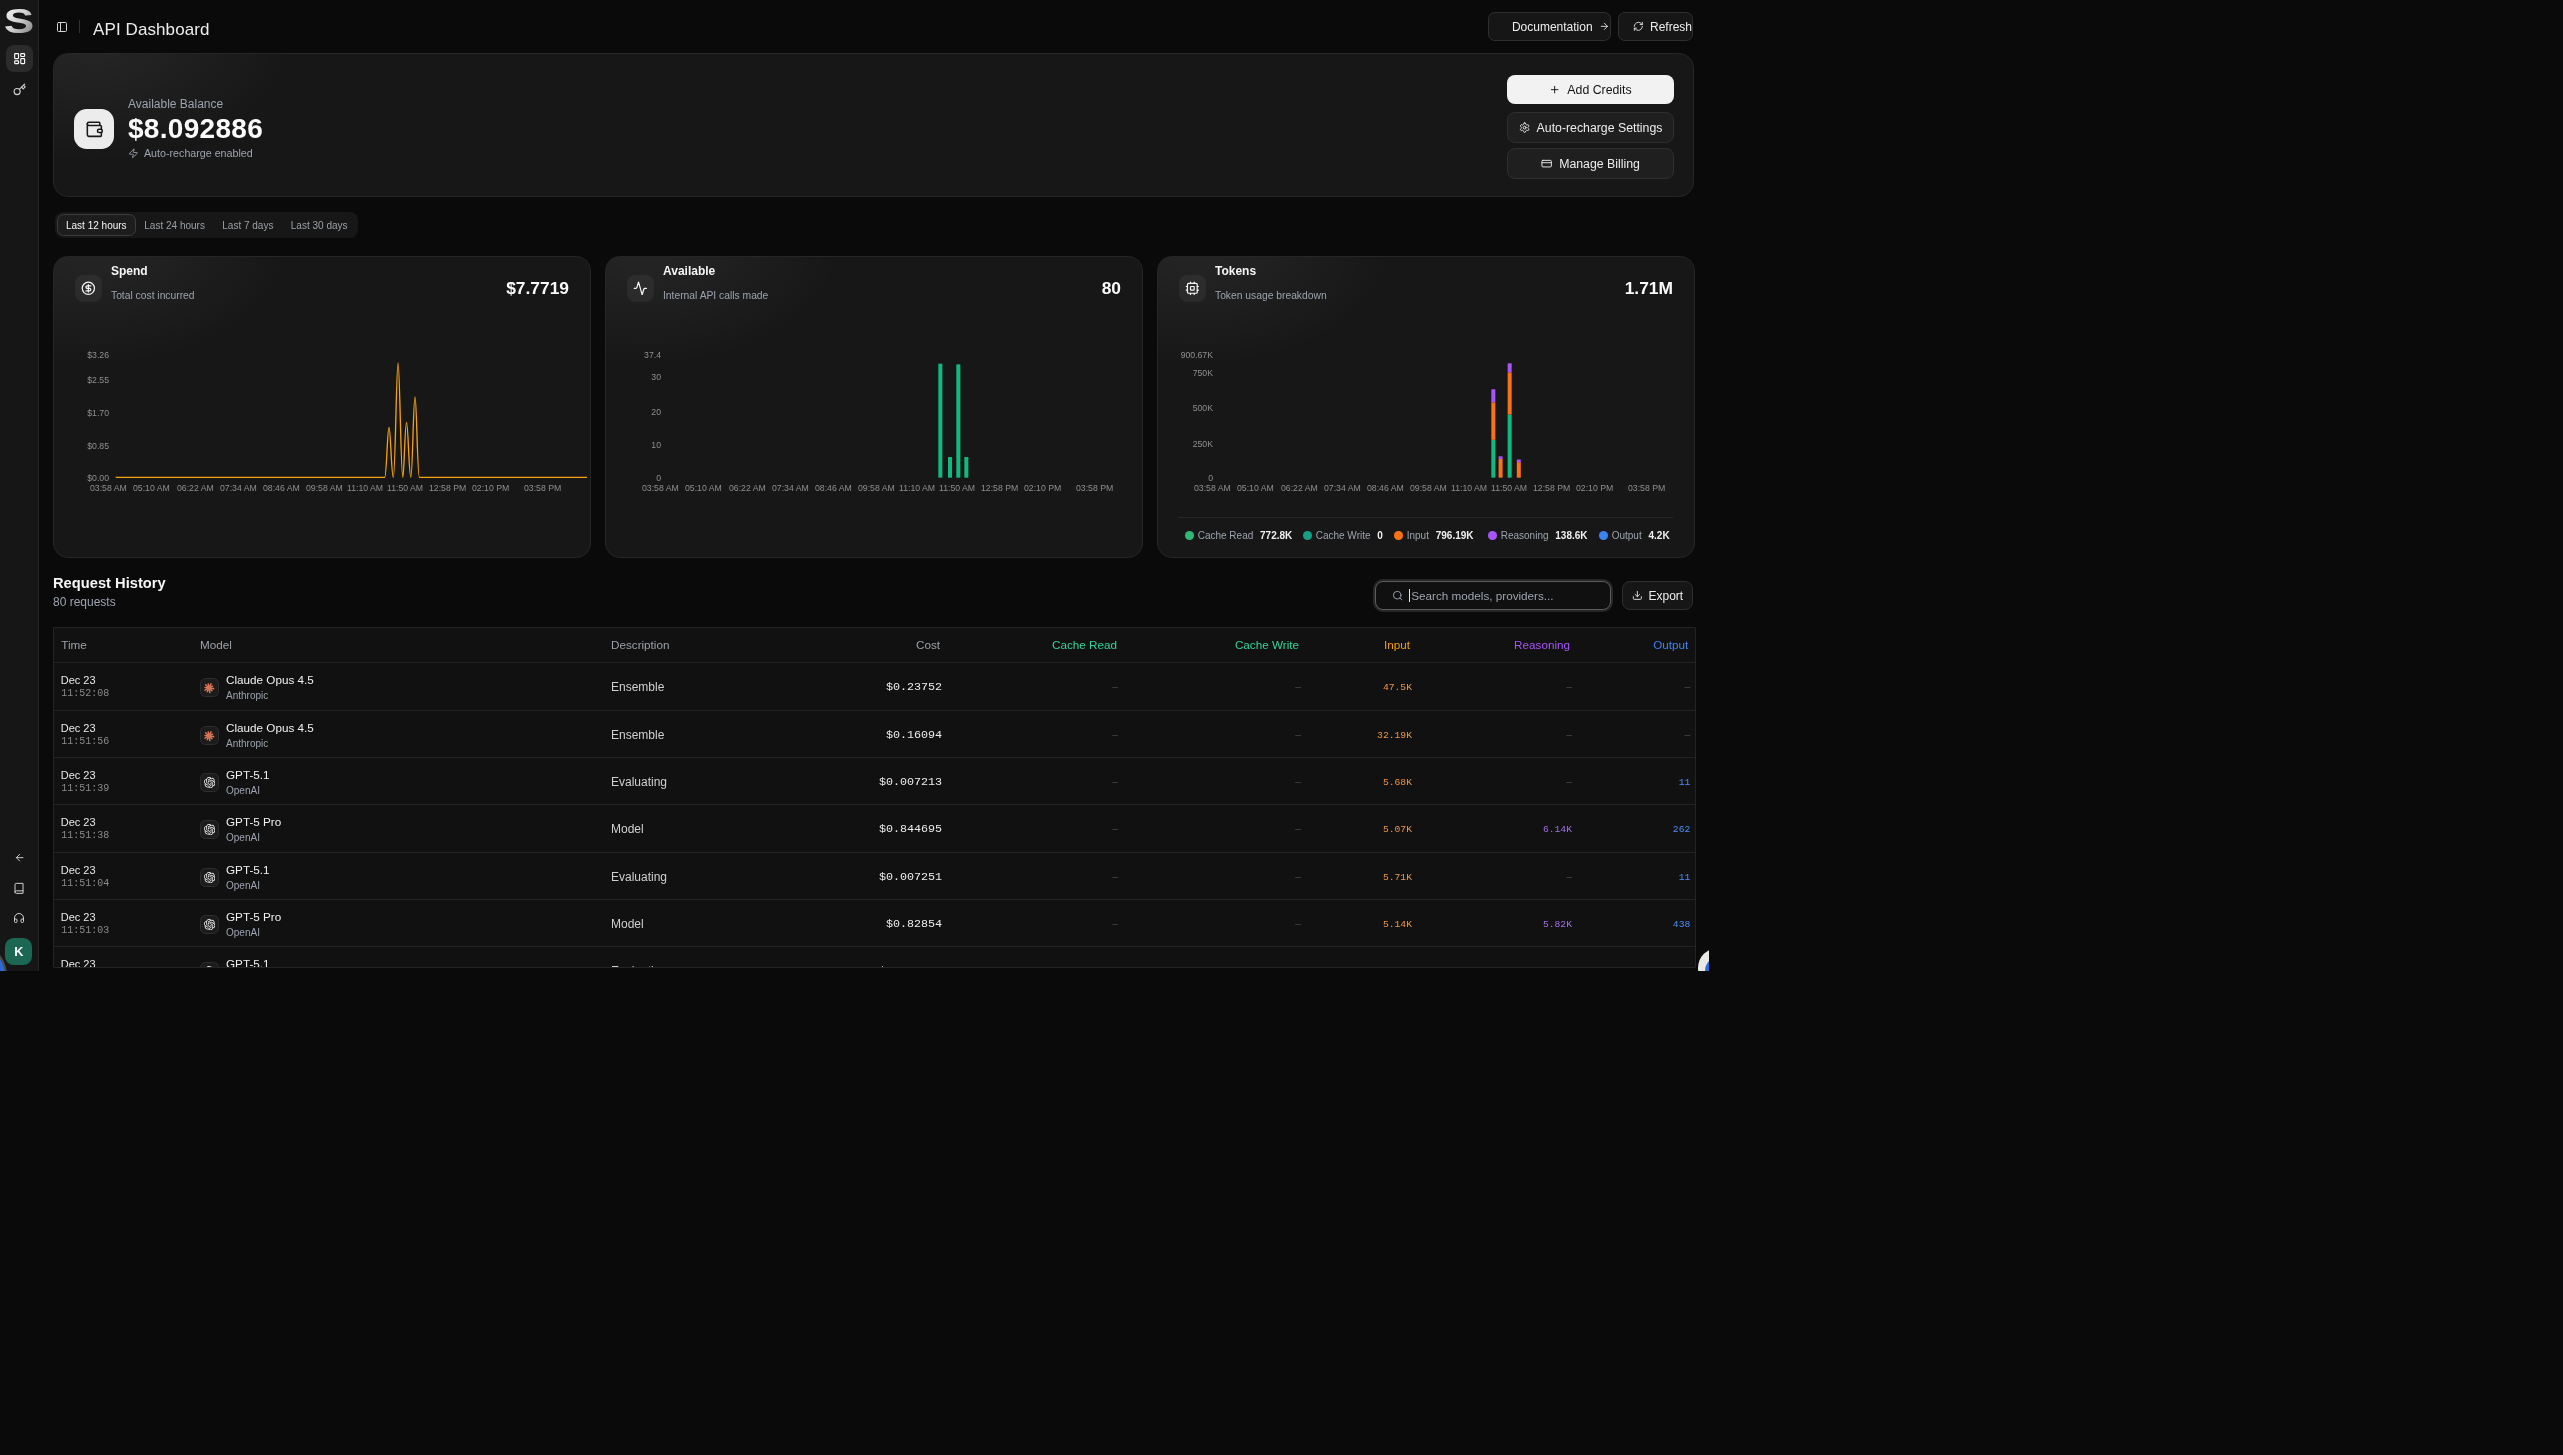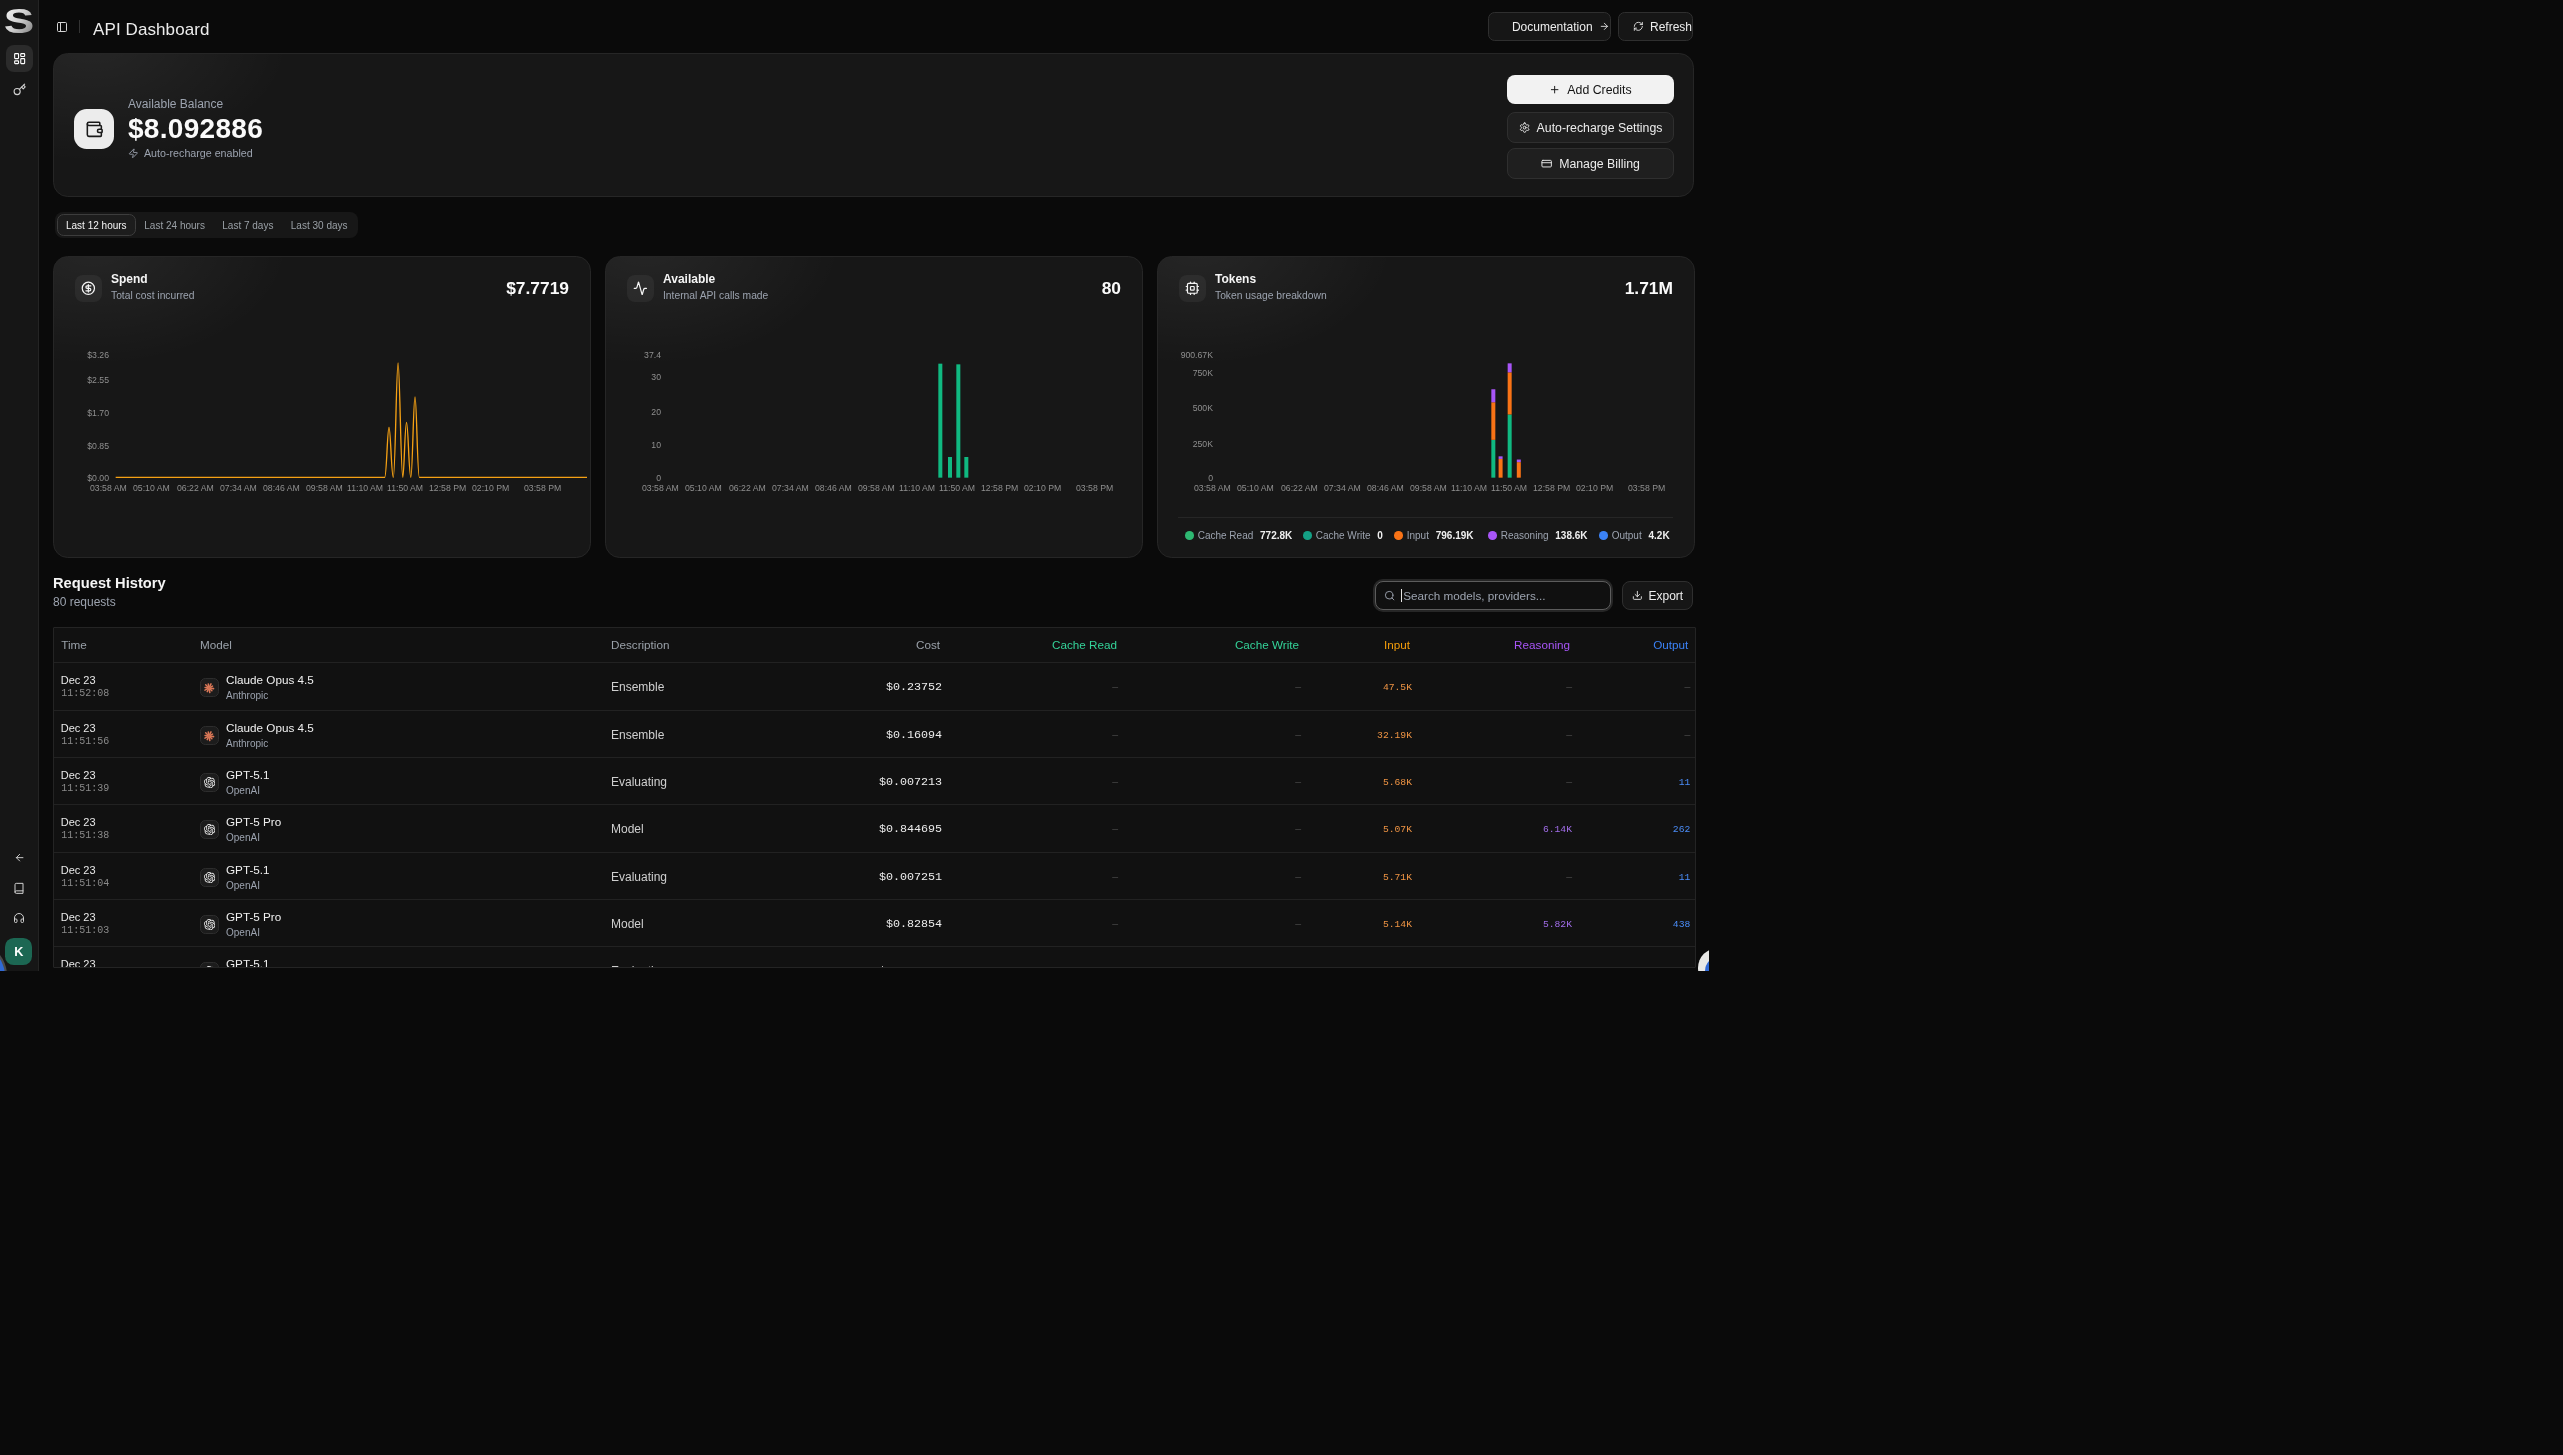--- a/index.html
+++ b/index.html
@@ -41,37 +41,37 @@
 
 
 #tabs { position:absolute; left:55px; top:212px; height:26px; background:#171717; border-radius:8px; display:flex; align-items:center; padding:0 2px; }
 .tab { height:22px; display:flex; align-items:center; padding:0 8.7px; font-size:10px; color:#9aa0a6; border-radius:6.7px; }
 .tab.active { background:#1d1d1d; border:0.7px solid #3d3d3d; color:#f5f5f5; padding:0 8px; }
 
 
 .ccard { top:256px; width:538px; height:302px; }
 #spendCard { left:53px; } #reqCard { left:605px; } #tokCard { left:1157px; }
 .cicon { position:absolute; left:21px; top:18px; width:27px; height:27px; border-radius:8px; background:rgba(255,255,255,0.05); display:flex; align-items:center; justify-content:center; }
-.ctitle { position:absolute; left:57px; top:15px; font-size:12px; font-weight:700; color:#f5f5f5; }
+.ctitle { position:absolute; left:57px; top:7px; font-size:12px; font-weight:700; color:#f5f5f5; }
 .csub { position:absolute; left:57px; top:33px; font-size:10.3px; color:#9ca3af; }
 .cval { position:absolute; right:21px; top:21.4px; font-size:17.4px; font-weight:700; color:#fafafa; }
 .ylab { position:absolute; font-size:8.7px; color:#8f8f8f; text-align:right; width:47px; }
 .xlab { position:absolute; font-size:8.7px; color:#8f8f8f; width:53px; top:226px; }
 .csvg { position:absolute; left:0; top:0; }
 
 
 #tokSep { position:absolute; left:20px; top:260px; width:495px; height:0.7px; background:#262626; }
 .leg { position:absolute; top:273px; display:flex; align-items:center; gap:4px; font-size:10px; color:#9ca3af; }
 .dot { width:8.7px; height:8.7px; border-radius:50%; }
 .leg b { color:#f0f0f0; font-weight:700; }
 
 
 #rhTitle { position:absolute; left:53px; top:575px; font-size:14.7px; font-weight:700; color:#f5f5f5; }
 #rhSub { position:absolute; left:53px; top:595px; font-size:12px; color:#9ca3af; }
-#search { position:absolute; left:1375px; top:581px; width:236px; height:29px; background:#101010; border:0.7px solid #5c5c5c; border-radius:8px; box-shadow:0 0 0 2px rgba(110,110,110,0.28); display:flex; align-items:center; padding:0 8px; gap:6px; }
+#search { position:absolute; left:1375px; top:581px; width:236px; height:29px; background:#101010; border:0.7px solid #5c5c5c; border-radius:8px; box-shadow:0 0 0 2px rgba(110,110,110,0.28); display:flex; align-items:center; padding:0 16px; gap:6px; }
 #search .ph { font-size:11.7px; color:#9ca3af; }
 #caret { width:0.7px; height:13.3px; background:#e5e5e5; margin-right:-4.7px; }
 #expBtn { position:absolute; left:1622px; top:581px; width:71px; height:29px; border:0.7px solid #2f2f2f; background:#161616; border-radius:8px; display:flex; align-items:center; justify-content:center; gap:6px; font-size:12px; color:#ececec; }
 
 
 #table { position:absolute; left:53px; top:627px; width:1643px; height:341px; background:#111111; border:0.7px solid #242424; border-radius:1px; overflow:hidden; }
 .th { position:absolute; font-size:11.7px; color:#9aa1a9; top:10px; }
 .th.num { font-family:"Liberation Sans", sans-serif; }
 .row { position:absolute; left:0; width:1643px; height:60px; border-top:0.7px solid #222222; }
 .dd { position:absolute; font-size:11px; font-weight:500; color:#e8e8e8; top:10.7px; left:6.7px; }

